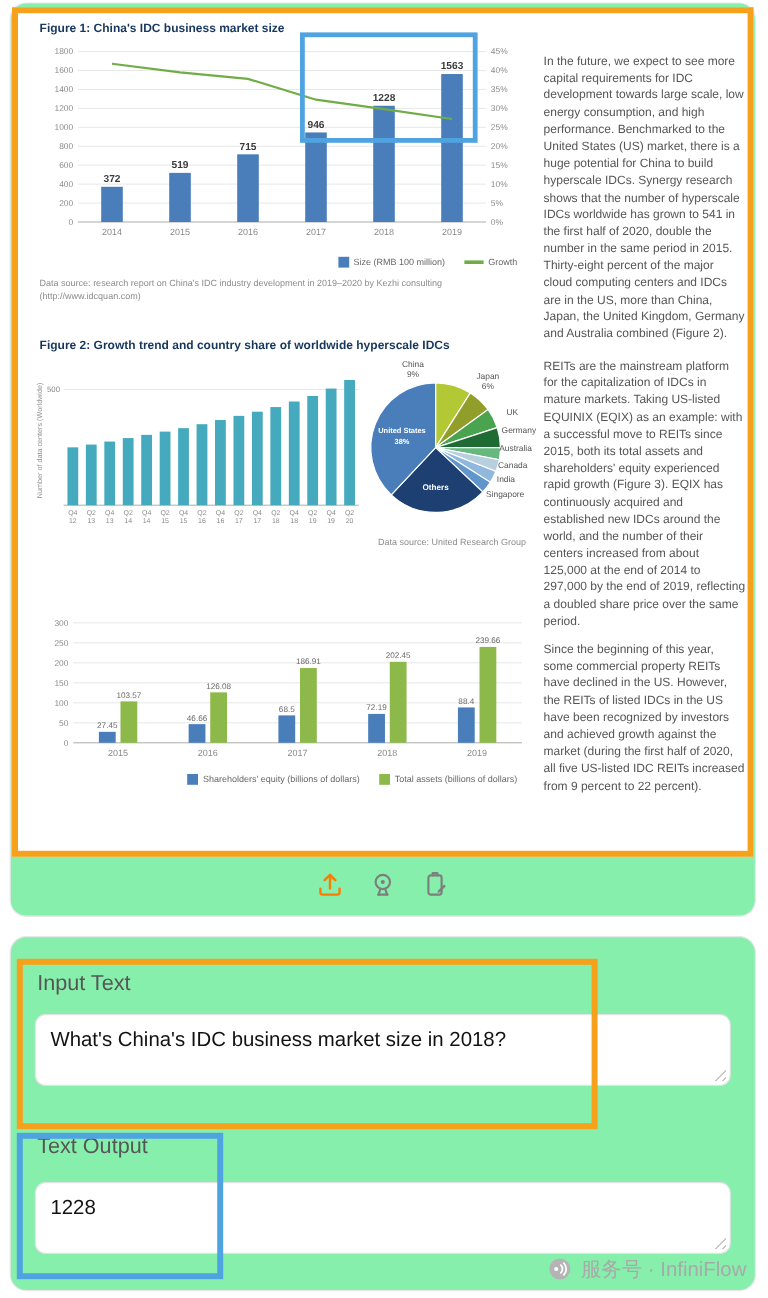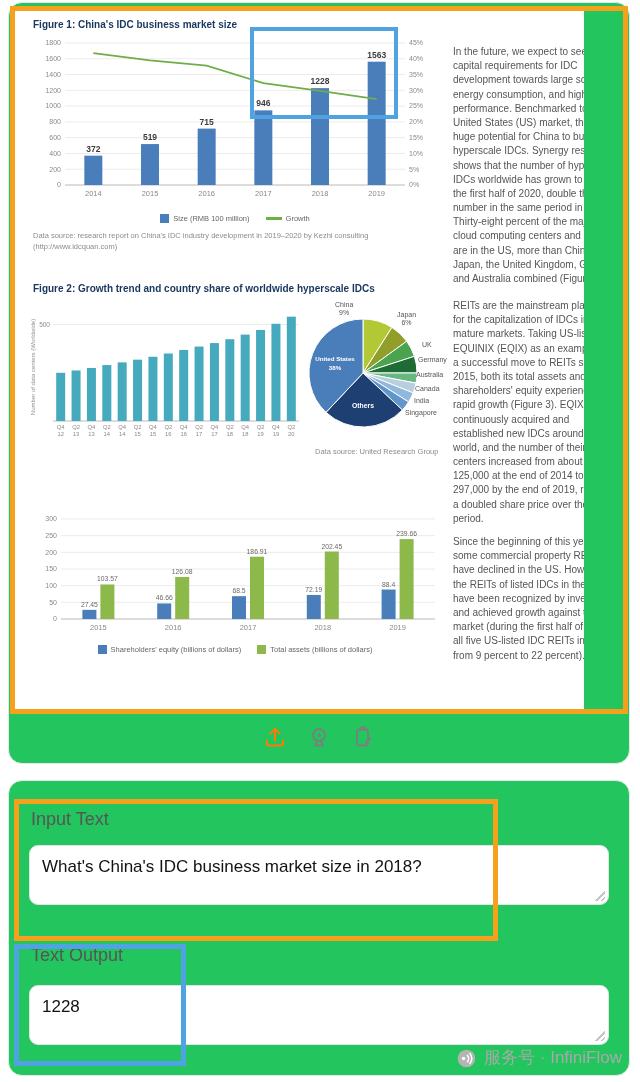--- a/index.html
+++ b/index.html
@@ -1,40 +1,40 @@
 <!DOCTYPE html>
 <html><head>
 <meta charset="utf-8">
 <style>
   html,body{margin:0;padding:0}
   body{width:640px;height:1082px;background:#ffffff;position:relative;overflow:hidden;
        font-family:"Liberation Sans",sans-serif;}
-  .panel{position:absolute;background:#22c55e;border:1px solid #e7e7ea;border-radius:14px}
+  .panel{position:absolute;background:#86efac;border:1px solid #e7e7ea;border-radius:14px}
   #top-panel{left:8px;top:2px;width:620px;height:760px}
   #bottom-panel{left:8px;top:780px;width:620px;height:294px}
 
   
   .ann{position:absolute;box-sizing:border-box;pointer-events:none;z-index:6;background:transparent}
   #ann-image{left:10px;top:6px;width:618px;height:708px;border:5px solid #f5a11b}
   #ann-input{left:14px;top:799px;width:484px;height:142px;border:5px solid #f5a11b}
   #ann-output{left:14px;top:944px;width:172px;height:122px;border:5px solid #4fa3e0}
   #ann-chart{position:absolute;left:235px;top:16px;width:148px;height:92px;border:4px solid #4fa3e0;box-sizing:border-box;pointer-events:none;z-index:6}
 
   
-  #doc{position:absolute;left:10px;top:6px;width:574px;height:708px;box-sizing:border-box;
+  #doc{position:absolute;left:10px;top:6px;width:618px;height:708px;box-sizing:border-box;
        padding:1px;background:#fff;overflow:hidden}
   #doc-inner{position:absolute;left:5px;top:5px;width:608px;height:698px}
   .fig-title{position:absolute;margin:0;font-size:10px;font-weight:bold;color:#17375e;white-space:nowrap}
   #f1t{left:18px;top:8px} #f2t{left:18px;top:272px} #f3t{left:18px;top:487px}
   .chart{position:absolute}
   #fig1-chart{left:16px;top:24px;width:408px;height:178px}
   #fig2-chart{left:12px;top:292px;width:278px;height:154px}
   #fig2-pie{left:286px;top:290px;width:170px;height:150px}
   #fig3-chart{left:16px;top:502px;width:412px;height:130px}
-  .legend{position:absolute;display:flex;justify-content:center;align-items:center;font-size:7.5px;color:#666}
+  .legend{position:absolute;display:flex;justify-content:flex-end;align-items:center;font-size:7.5px;color:#666}
   #fig1-legend{left:16px;top:203px;width:408px}
   #fig3-legend{left:16px;top:634px;width:408px}
   .lg-item{display:inline-flex;align-items:center;gap:4px;margin:0 8px}
   .sw{display:inline-block}
   .sw.box{width:9px;height:9px}
   .sw.line{width:16px;height:2.2px}
   .source{position:absolute;margin:0;font-size:7.5px;color:#8c8c8c;line-height:1.45}
   #src1{left:18px;top:220px;width:380px}
   #src2{left:300px;top:436px;width:145px}
   #src3{left:18px;top:656px;width:400px}
@@ -54,21 +54,21 @@
            border:1px solid #e3e3e6;border-radius:9px;padding:11px 12px;resize:none;outline:none;
            font-family:"Liberation Sans",sans-serif;font-size:17px;color:#121212}
   #ta-in{top:64px} #ta-out{top:204px}
   .grip{position:absolute;width:11px;height:11px;z-index:4;cursor:nwse-resize;
         clip-path:polygon(100% 0,100% 100%,0 100%);
         background:repeating-linear-gradient(135deg,#c6c6c6 0 1.5px,transparent 1.5px 4.2px)}
   #grip-in{left:585px;top:109px}
   #grip-out{left:585px;top:249px}
 
   
-  #watermark{position:absolute;right:18px;top:1046px;display:flex;align-items:flex-end;gap:7px;
+  #watermark{position:absolute;right:18px;top:1046px;display:flex;align-items:center;gap:7px;
              color:#a9a9a9;font-size:17px;z-index:7}
 </style>
 </head>
 <body>
 
 <section class="panel" id="top-panel">
   <div id="icons-row">
     <div class="icon-btn">
       <svg width="24" height="24" viewBox="0 0 24 24" fill="none" stroke="#ff7a00" stroke-width="2" stroke-linecap="round" stroke-linejoin="round">
         <path d="M12 15.5V4.5"></path>

